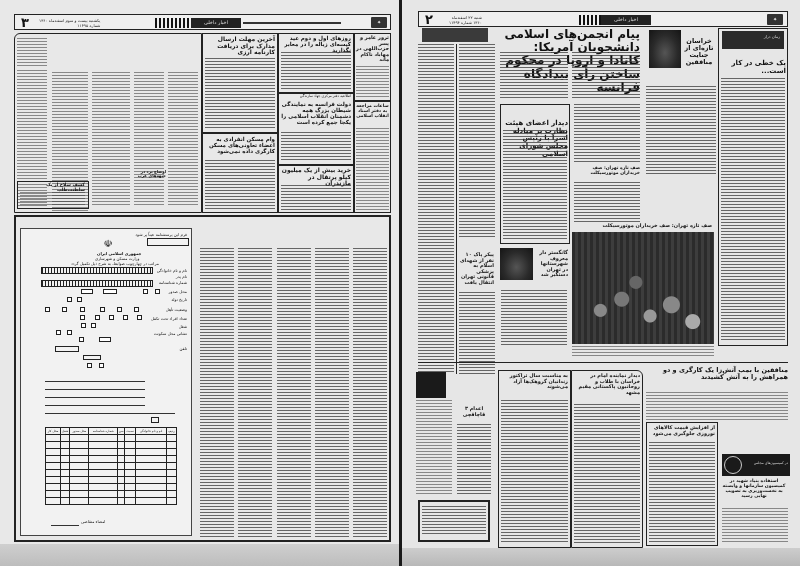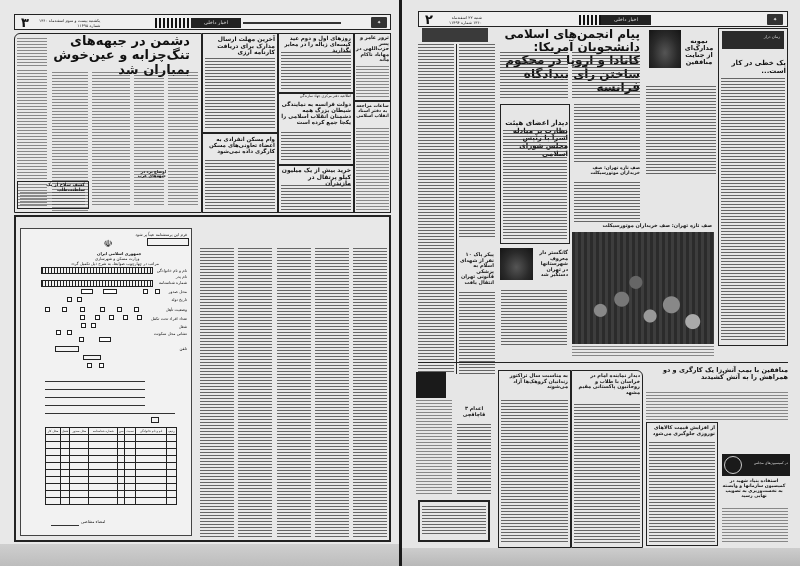--- a/index.html
+++ b/index.html
@@ -53,21 +53,20 @@
       <div>یکشنبه بیست و سوم اسفندماه ۱۳۶۰</div>
       <div>شماره ۱۱۴۹۵</div>
     </div>
     <div class="barcode" style="left:140px;top:3px;width:36px;height:10px;"></div>
     <div class="section-tab" style="left:176px;top:3px;width:50px;height:10px;">اخبار داخلی</div>
     <div class="rule" style="left:228px;top:7px;width:98px;height:2px;background:#333;"></div>
     <div class="logo" style="left:356px;top:2px;width:16px;height:11px;">✦</div>
   </div>
 
   <div class="box" style="left:14px;top:33px;width:188px;height:180px;border-radius:6px 0 0 0;"></div>
-  <div class="headline" style="left:50px;top:34px;width:140px;font-size:13px;">دشمن در جبهه‌های تنگ‌چزابه و عین‌خوش بمباران شد</div>
   <div class="txt" style="left:17px;top:38px;width:30px;height:30px;"></div>
   <div class="txt" style="left:17px;top:70px;width:30px;height:140px;"></div>
   <div class="txt" style="left:52px;top:72px;width:36px;height:140px;"></div>
   <div class="txt" style="left:92px;top:72px;width:38px;height:135px;"></div>
   <div class="txt" style="left:134px;top:72px;width:30px;height:135px;"></div>
   <div class="txt" style="left:168px;top:72px;width:30px;height:135px;"></div>
   <div class="headline" style="left:132px;top:170px;width:34px;font-size:4px;">اوضاع برد در جبهه‌های غرب</div>
 
   <div class="box" style="left:17px;top:181px;width:72px;height:28px;"></div>
   <div class="headline" style="left:20px;top:183px;width:65px;font-size:4.5px;">کشف سلاح از یک سلطنت‌طلب</div>
@@ -319,21 +318,21 @@
 
   <div class="box" style="left:98px;top:104px;width:70px;height:140px;"></div>
   <div class="headline" style="left:100px;top:106px;width:66px;font-size:7px;text-align:right;margin-top:14px;">دیدار اعضای هیئت نظارت بر مبادله اسرا با رئیس مجلس شورای اسلامی</div>
   <div class="txt dense" style="left:101px;top:130px;width:64px;height:110px;"></div>
 
   <div class="txt dense" style="left:172px;top:104px;width:66px;height:60px;"></div>
   <div class="headline" style="left:172px;top:166px;width:66px;font-size:4.5px;">صف تازه تهران: صف خریداران موتورسیکلت</div>
   <div class="txt dense" style="left:172px;top:182px;width:66px;height:40px;"></div>
 
   <div class="photo" style="left:247px;top:30px;width:32px;height:38px;"></div>
-  <div class="headline" style="left:280px;top:38px;width:34px;font-size:6.5px;text-align:center;">نمونه مدارک‌ای از جنایت منافقین</div>
+  <div class="headline" style="left:280px;top:38px;width:34px;font-size:6.5px;text-align:center;">خراسان تازه‌ای از جنایت منافقین</div>
   <div class="txt dense" style="left:244px;top:86px;width:70px;height:90px;"></div>
 
   <div class="box" style="left:316px;top:28px;width:70px;height:318px;"></div>
   <div class="blackbox" style="left:320px;top:31px;width:62px;height:18px;background:#2a2a2a;"></div>
   <div class="headline small" style="left:322px;top:35px;width:56px;color:#ddd;font-size:4px;">زمان دراز</div>
   <div class="headline" style="left:318px;top:60px;width:66px;font-size:7px;">یک خطی در کار است...</div>
   <div class="txt dense" style="left:319px;top:78px;width:64px;height:264px;"></div>
 
   <div class="caption" style="left:170px;top:222px;width:140px;font-size:5px;">صف تازه تهران: صف خریداران موتورسیکلت</div>
   <div class="crowd" style="left:170px;top:232px;width:142px;height:112px;"></div>

